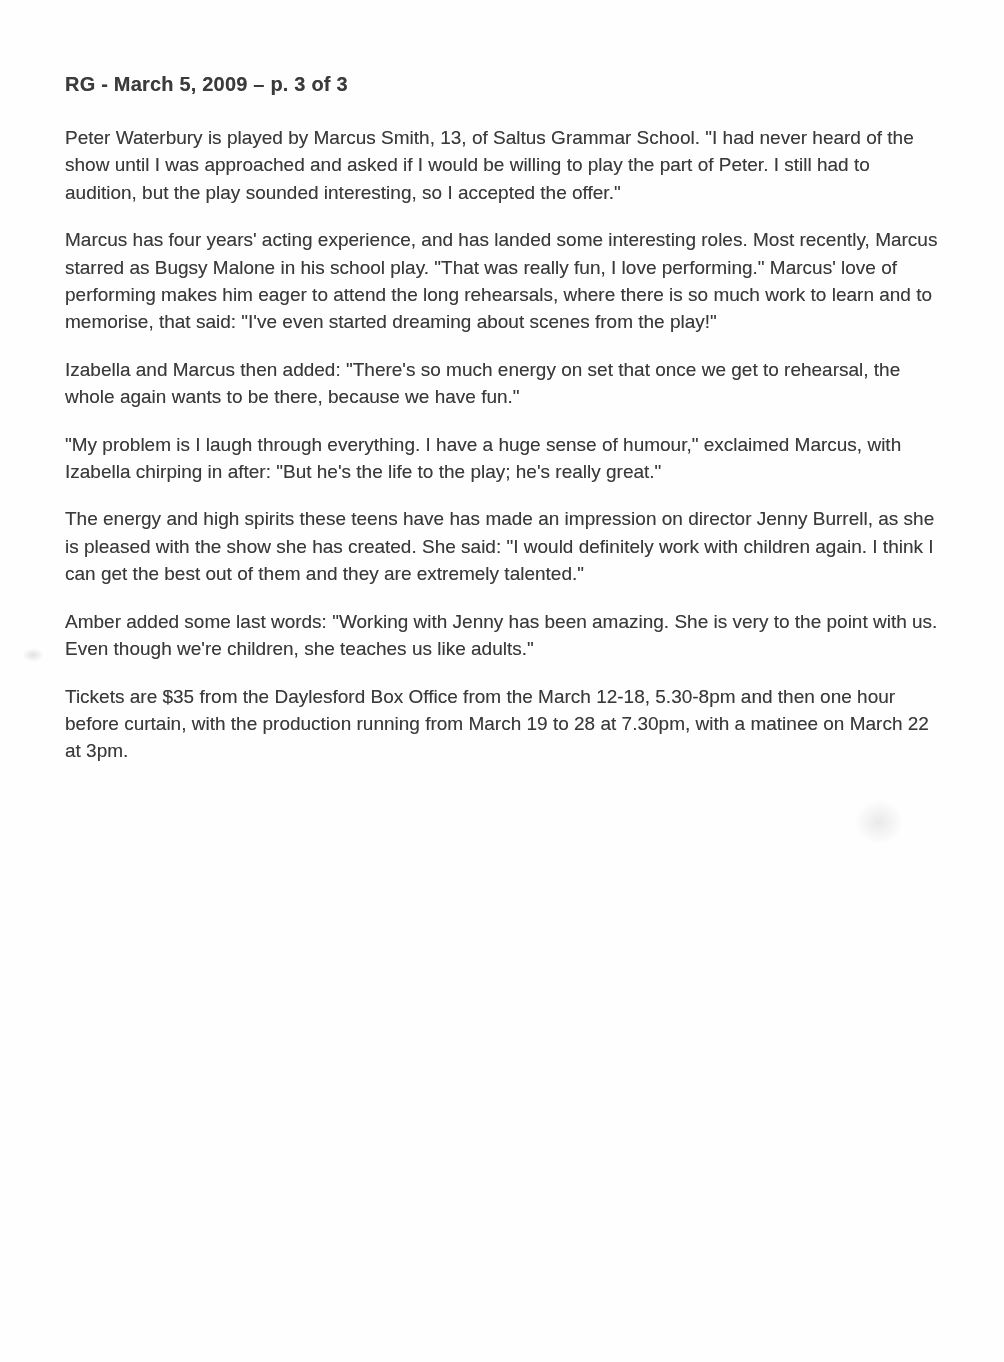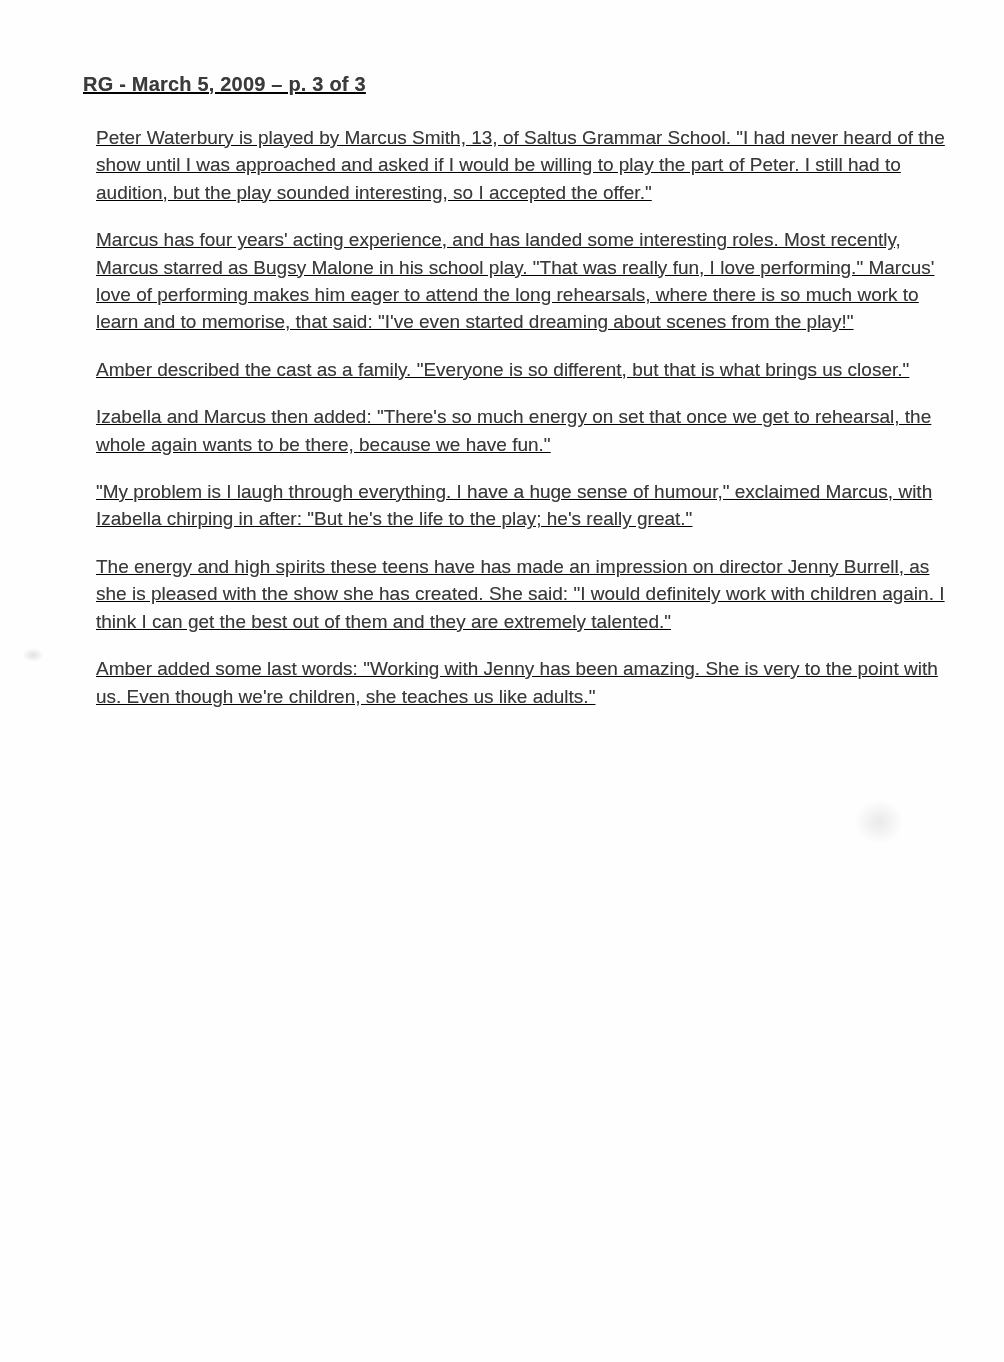--- a/index.html
+++ b/index.html
@@ -10,38 +10,37 @@
   .page {
     position: relative;
     width: 1004px;
     height: 1362px;
     background: #fefefe;
     overflow: hidden;
     font-family: "Liberation Sans", sans-serif;
   }
   .content {
     position: absolute;
-    left: 83px;
+    left: 65px;
     top: 73px;
     width: 880px;
-    text-decoration: underline;
   }
   .doc-header {
     font-size: 20px;
     font-weight: bold;
     color: #3b3b3b;
     letter-spacing: 0.2px;
     margin: 0 0 28px 0;
     text-shadow: 0 0 0.6px rgba(70,70,70,0.55);
   }
   .body p {
     font-size: 19px;
     line-height: 27.4px;
     color: #3a3a3a;
-    margin: 0 0 20px 13px;
+    margin: 0 0 20px 0;
     text-shadow: 0 0 0.6px rgba(80,80,80,0.5);
   }
   
   .artifact {
     position: absolute;
     border-radius: 50%;
     pointer-events: none;
   }
   .artifact-left {
     left: 22px;
@@ -60,22 +59,22 @@
 </style>
 </head>
 <body>
 
 <div class="page">
   <div class="content">
     <div class="doc-header">RG - March 5, 2009 – p. 3 of 3</div>
     <div class="body">
         <p>Peter Waterbury is played by Marcus Smith, 13, of Saltus Grammar School. "I had never heard of the show until I was approached and asked if I would be willing to play the part of Peter. I still had to audition, but the play sounded interesting, so I accepted the offer."</p>
         <p>Marcus has four years' acting experience, and has landed some interesting roles. Most recently, Marcus starred as Bugsy Malone in his school play. "That was really fun, I love performing." Marcus' love of performing makes him eager to attend the long rehearsals, where there is so much work to learn and to memorise, that said: "I've even started dreaming about scenes from the play!"</p>
-        <p>Amber described the cast as a family. "Everyone is so different, but that is what brings us closer."</p>
         <p>Izabella and Marcus then added: "There's so much energy on set that once we get to rehearsal, the whole again wants to be there, because we have fun."</p>
         <p>"My problem is I laugh through everything. I have a huge sense of humour," exclaimed Marcus, with Izabella chirping in after: "But he's the life to the play; he's really great."</p>
         <p>The energy and high spirits these teens have has made an impression on director Jenny Burrell, as she is pleased with the show she has created. She said: "I would definitely work with children again. I think I can get the best out of them and they are extremely talented."</p>
         <p>Amber added some last words: "Working with Jenny has been amazing. She is very to the point with us. Even though we're children, she teaches us like adults."</p>
+        <p>Tickets are $35 from the Daylesford Box Office from the March 12-18, 5.30-8pm and then one hour before curtain, with the production running from March 19 to 28 at 7.30pm, with a matinee on March 22 at 3pm.</p>
       </div>
   </div>
   <div class="artifact artifact-left"></div>
   <div class="artifact artifact-right"></div>
 </div>
 
 </body></html>

